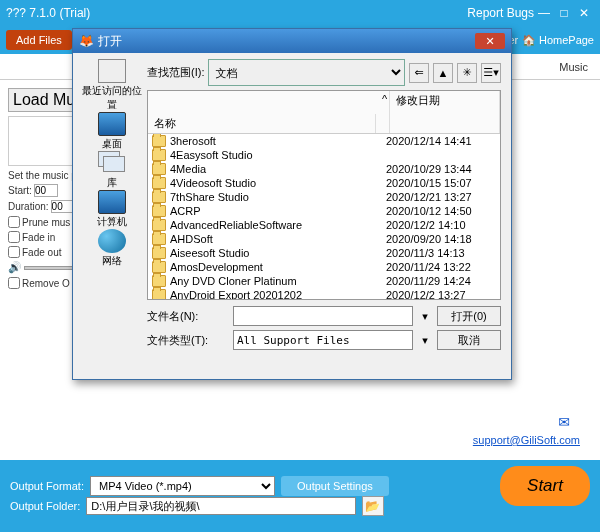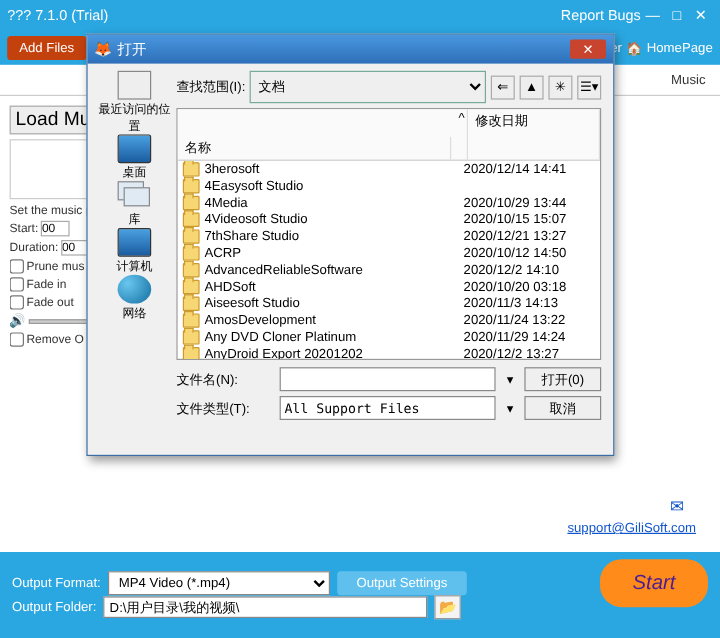--- a/index.html
+++ b/index.html
@@ -27,21 +27,21 @@
 
 .supportlink { position: absolute; right: 20px; bottom: 14px; font-size: 11px; color: #1155cc; text-decoration: underline; }
 .envicon { position: absolute; right: 30px; bottom: 30px; color: #1155cc; font-size: 14px; }
 
 .bottom { height: 70px; padding: 6px 10px; color: #fff; font-size: 11px; }
 .bottom .row { display: flex; align-items: center; gap: 6px; margin-bottom: 8px; }
 .bottom select, .bottom input[type=text] { background: #fff; color: #000; font-size: 11px; border: 1px solid #888; padding: 2px 4px; }
 .bottom select { width: 185px; }
 .bottom input[type=text] { width: 270px; }
 .bottom .outbtn { background: #5fc0ee; color: #fff; border: none; padding: 4px 16px; font-size: 11px; border-radius: 3px; }
-.bottom .startbtn { background: #ff8c1a; color: #4c1d95; border: none; width: 90px; height: 40px; font-size: 17px; font-style: italic; border-radius: 18px; }
+.bottom .startbtn { background: #ff8c1a; color: #000000; border: none; width: 90px; height: 40px; font-size: 17px; font-style: italic; border-radius: 18px; }
 .bottom .openbtn { background: #f4f4f4; color: #333; border: 1px solid #999; width: 22px; height: 20px; font-size: 12px; }
 
 
 .dialog { position: absolute; top: 28px; left: 72px; width: 440px; height: 352px; background: #f0f0f0; border: 1px solid #3a6ea5; box-shadow: 2px 4px 8px rgba(0,0,0,0.4); }
 .dlg-title { height: 24px; background: linear-gradient(#4a98e0,#2d6fb8); display: flex; align-items: center; padding: 0 6px; gap: 4px; font-size: 12px; color: #fff; }
 .dlg-title .spacer { flex: 1; }
 .dlg-close { width: 30px; height: 16px; background: #c8442f; color: #fff; border-radius: 2px; display: flex; align-items: center; justify-content: center; font-size: 11px; cursor: pointer; }
 .dlg-body { display: flex; padding: 6px 10px 6px 6px; gap: 2px; height: calc(100% - 24px); }
 .dlg-nav { width: 66px; display: flex; flex-direction: column; align-items: center; gap: 0; font-size: 10px; text-align: center; }
 .dlg-nav .nitem { display: flex; flex-direction: column; align-items: center; gap: 1px; cursor: pointer; }
@@ -238,21 +238,21 @@
               <span class="fdate">2020/10/12 14:50</span>
             </div>
             <div class="frow">
               <span class="ficon"></span>
               <span class="fname">AdvancedReliableSoftware</span>
               <span class="fdate">2020/12/2 14:10</span>
             </div>
             <div class="frow">
               <span class="ficon"></span>
               <span class="fname">AHDSoft</span>
-              <span class="fdate">2020/10/20 03:18</span>
+              <span class="fdate">2020/09/20 14:18</span>
             </div>
             <div class="frow">
               <span class="ficon"></span>
               <span class="fname">Aiseesoft Studio</span>
               <span class="fdate">2020/11/3 14:13</span>
             </div>
             <div class="frow">
               <span class="ficon"></span>
               <span class="fname">AmosDevelopment</span>
               <span class="fdate">2020/11/24 13:22</span>

